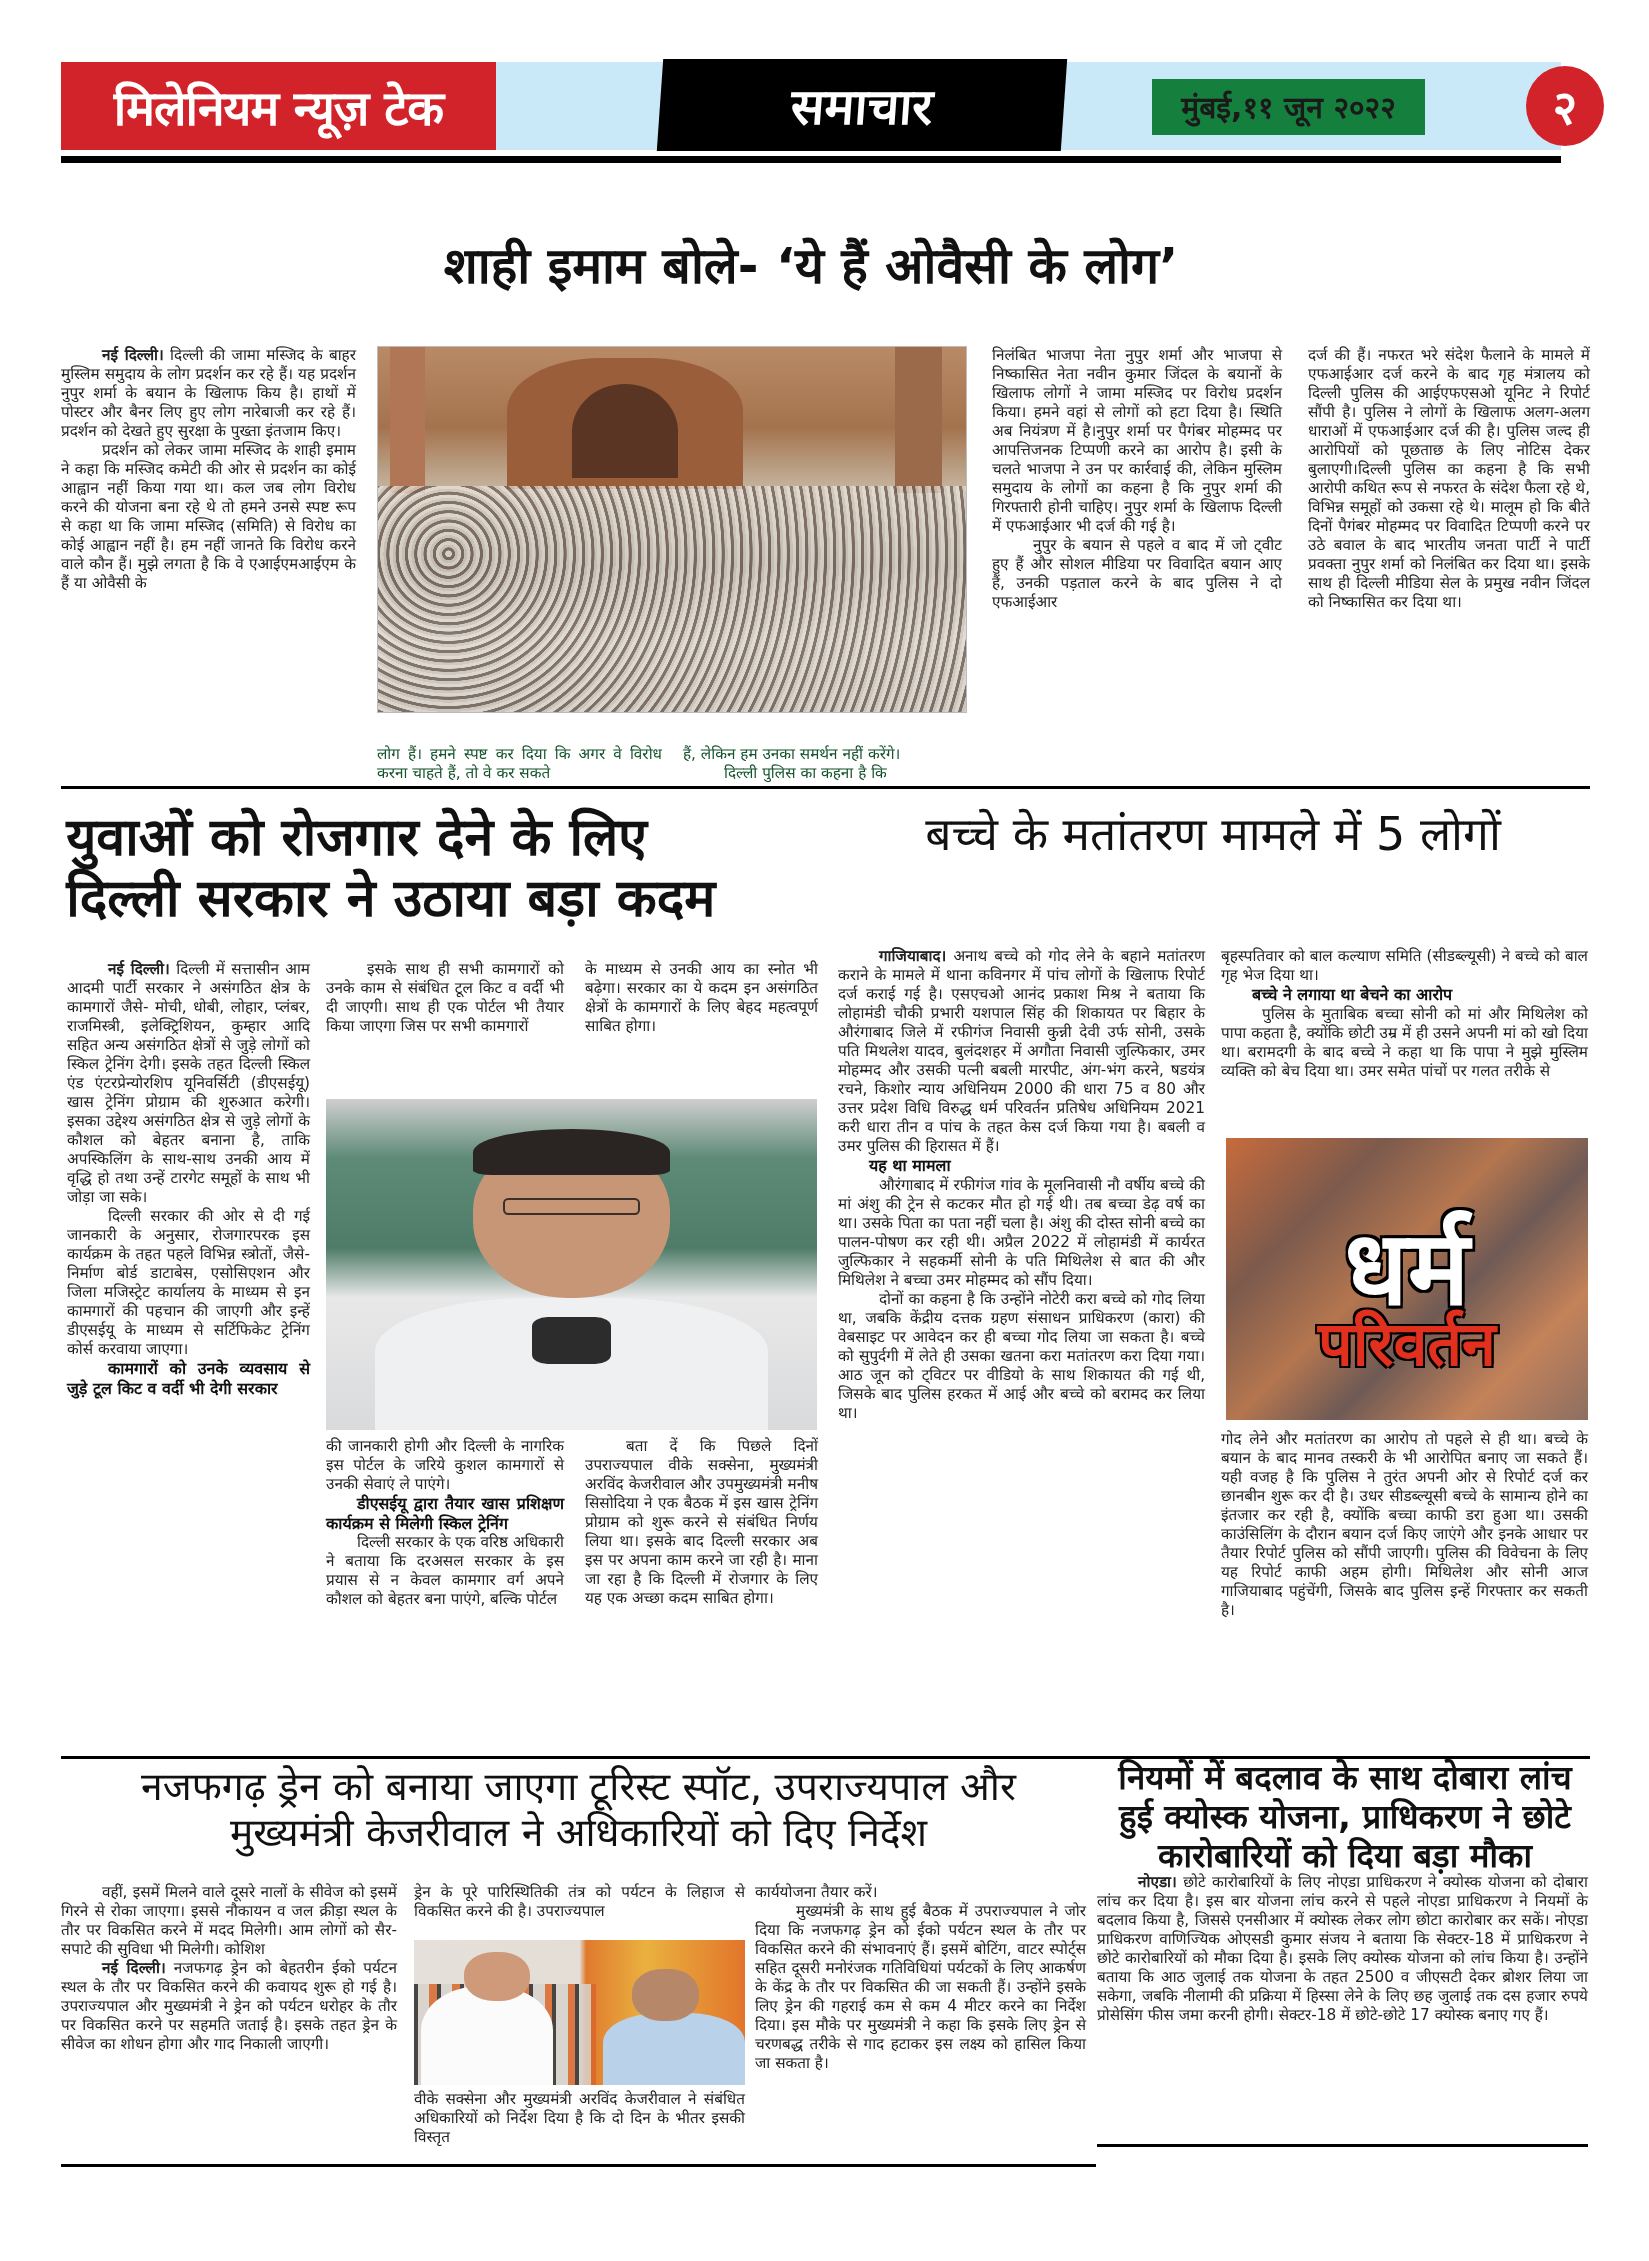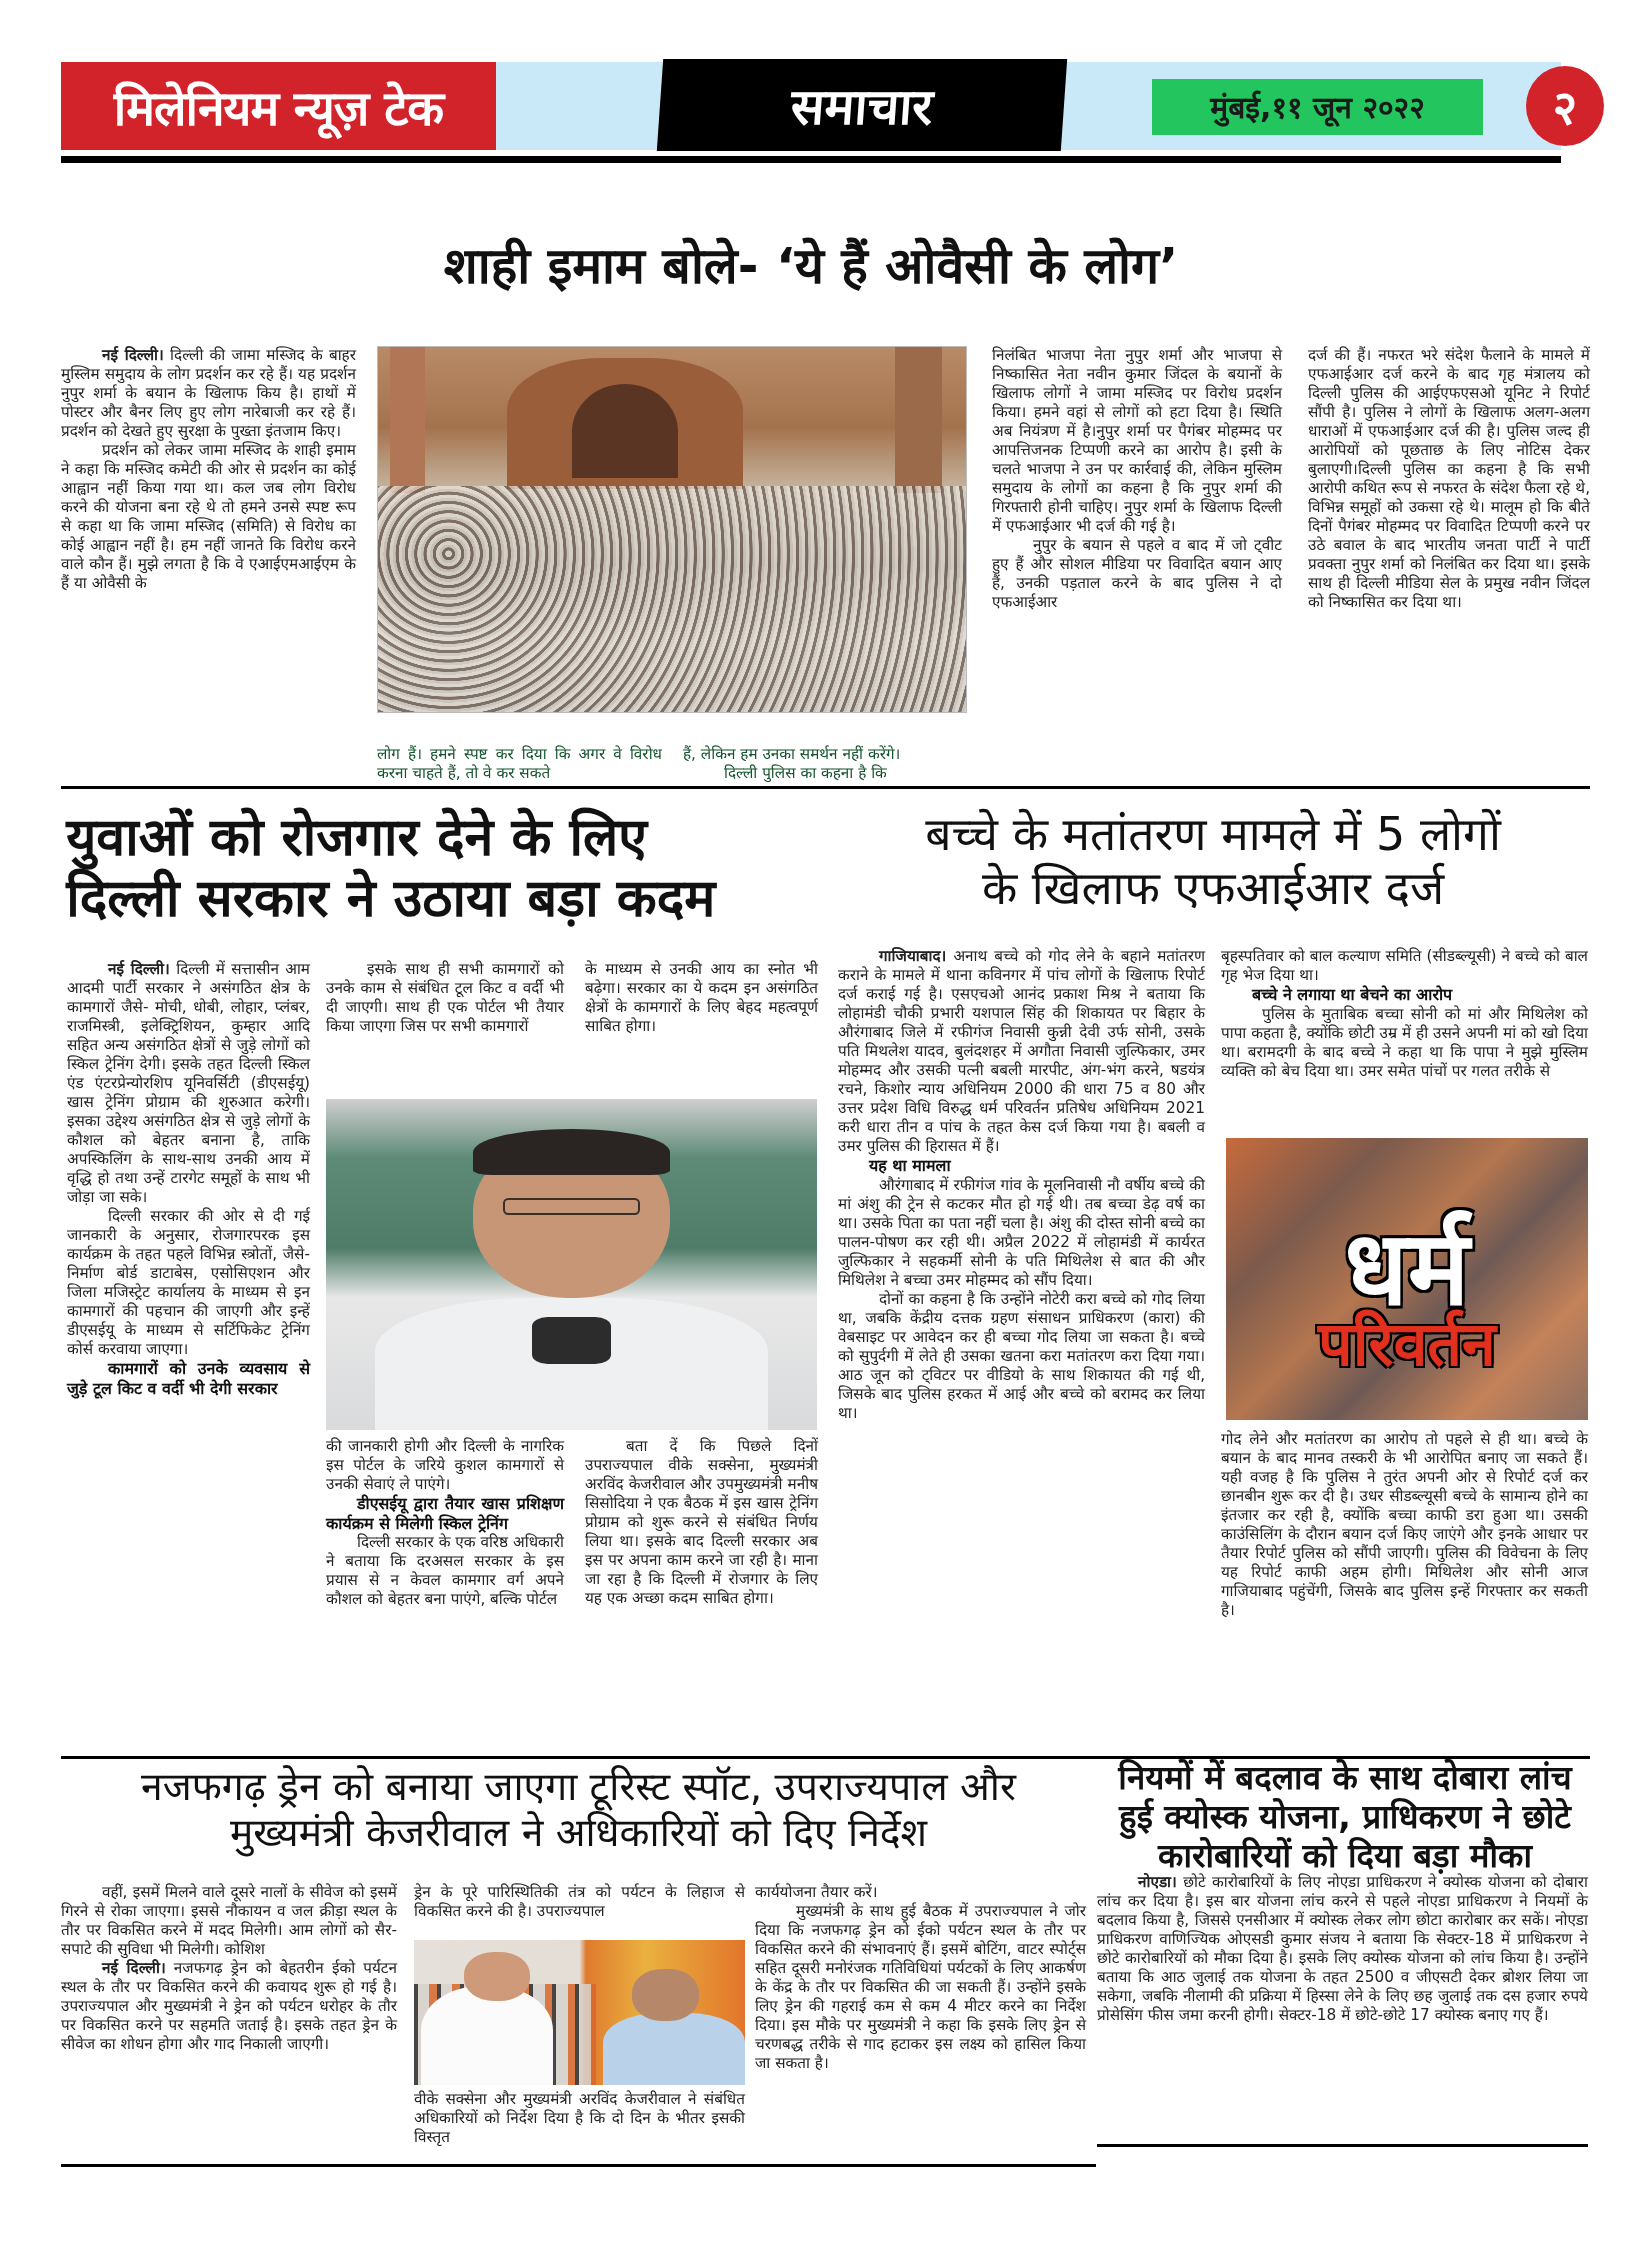--- a/index.html
+++ b/index.html
@@ -5,21 +5,21 @@
   * { box-sizing: border-box; margin: 0; padding: 0; }
   html, body { width: 1650px; height: 2261px; background: #ffffff; }
   body { position: relative; font-family: "DejaVu Sans", "Liberation Sans", sans-serif; color: #1a1a1a; overflow: hidden; }
 
   
   .masthead { position: absolute; left: 61px; top: 62px; width: 1500px; height: 88px; background: #c9e8f8; }
   .brand { position: absolute; left: 0; top: 0; width: 435px; height: 88px; background: #d2222a; color: #fff;
            font-weight: bold; font-size: 48px; display: flex; align-items: center; justify-content: center; letter-spacing: -1px; }
   .section-box { position: absolute; left: 599px; top: -3.1px; width: 404px; height: 92px; background: #000; color: #fff;
            font-weight: bold; font-size: 50px; display: flex; align-items: center; justify-content: center; transform: skewX(-4deg); }
-  .date-box { position: absolute; left: 1091px; top: 16.6px; width: 331px; height: 56px; background: #22c55e; font-weight: bold;
+  .date-box { position: absolute; left: 1091px; top: 16.6px; width: 273px; height: 56px; background: #15803d; font-weight: bold;
            font-size: 30px; display: flex; align-items: center; justify-content: center; }
   .page-num { position: absolute; left: 1465px; top: 4.1px; width: 78px; height: 80px; border-radius: 50%; background: #d2222a; color: #fff;
            font-weight: bold; font-size: 47px; display: flex; align-items: center; justify-content: center; }
   .rule-top { position: absolute; left: 61px; top: 156px; width: 1500px; height: 7.2px; background: #000; }
 
   
   .headline { position: absolute; text-align: center; font-weight: bold; color: #111; line-height: 1.18; }
   .body-col { position: absolute; font-family: "DejaVu Sans", sans-serif; font-size: 15.3px; line-height: 19px; text-align: justify; color: #222; }
   .body-col p { text-indent: 41px; }
   .body-col p.noindent { text-indent: 0; }
@@ -146,21 +146,20 @@
     <p style="text-indent:31px">दिल्ली सरकार के एक वरिष्ठ अधिकारी ने बताया कि दरअसल सरकार के इस प्रयास से न केवल कामगार वर्ग अपने कौशल को बेहतर बना पाएंगे, बल्कि पोर्टल</p>
   </div>
   <div class="body-col" style="left:585px; top:1437px; width:233px;">
     <p>बता दें कि पिछले दिनों उपराज्यपाल वीके सक्सेना, मुख्यमंत्री अरविंद केजरीवाल और उपमुख्यमंत्री मनीष सिसोदिया ने एक बैठक में इस खास ट्रेनिंग प्रोग्राम को शुरू करने से संबंधित निर्णय लिया था। इसके बाद दिल्ली सरकार अब इस पर अपना काम करने जा रही है। माना जा रहा है कि दिल्ली में रोजगार के लिए यह एक अच्छा कदम साबित होगा।</p>
   </div>
 </article>
 
 <article>
   <h2 class="headline" style="left:838px; top:807px; width:750px; font-size:46px; font-weight:normal;">
     <span>बच्चे के मतांतरण मामले में 5 लोगों</span><br>
-    <span>के खिलाफ एफआईआर दर्ज</span>
   </h2>
 
   <div class="body-col" style="left:838px; top:947px; width:367px;">
     <p><span class="dateline">गाजियाबाद।</span> <span>अनाथ बच्चे को गोद लेने के बहाने मतांतरण कराने के मामले में थाना कविनगर में पांच लोगों के खिलाफ रिपोर्ट दर्ज कराई गई है। एसएचओ आनंद प्रकाश मिश्र ने बताया कि लोहामंडी चौकी प्रभारी यशपाल सिंह की शिकायत पर बिहार के औरंगाबाद जिले में रफीगंज निवासी कुन्नी देवी उर्फ सोनी, उसके पति मिथलेश यादव, बुलंदशहर में अगौता निवासी जुल्फिकार, उमर मोहम्मद और उसकी पत्नी बबली मारपीट, अंग-भंग करने, षडयंत्र रचने, किशोर न्याय अधिनियम 2000 की धारा 75 व 80 और उत्तर प्रदेश विधि विरुद्ध धर्म परिवर्तन प्रतिषेध अधिनियम 2021 करी धारा तीन व पांच के तहत केस दर्ज किया गया है। बबली व उमर पुलिस की हिरासत में हैं।</span></p>
     <p class="subhead" style="text-indent:31px">यह था मामला</p>
     <p>औरंगाबाद में रफीगंज गांव के मूलनिवासी नौ वर्षीय बच्चे की मां अंशु की ट्रेन से कटकर मौत हो गई थी। तब बच्चा डेढ़ वर्ष का था। उसके पिता का पता नहीं चला है। अंशु की दोस्त सोनी बच्चे का पालन-पोषण कर रही थी। अप्रैल 2022 में लोहामंडी में कार्यरत जुल्फिकार ने सहकर्मी सोनी के पति मिथिलेश से बात की और मिथिलेश ने बच्चा उमर मोहम्मद को सौंप दिया।</p>
     <p>दोनों का कहना है कि उन्होंने नोटेरी करा बच्चे को गोद लिया था, जबकि केंद्रीय दत्तक ग्रहण संसाधन प्राधिकरण (कारा) की वेबसाइट पर आवेदन कर ही बच्चा गोद लिया जा सकता है। बच्चे को सुपुर्दगी में लेते ही उसका खतना करा मतांतरण करा दिया गया। आठ जून को ट्विटर पर वीडियो के साथ शिकायत की गई थी, जिसके बाद पुलिस हरकत में आई और बच्चे को बरामद कर लिया था।</p>
   </div>
 
   <div class="body-col" style="left:1221px; top:947px; width:367px;">

